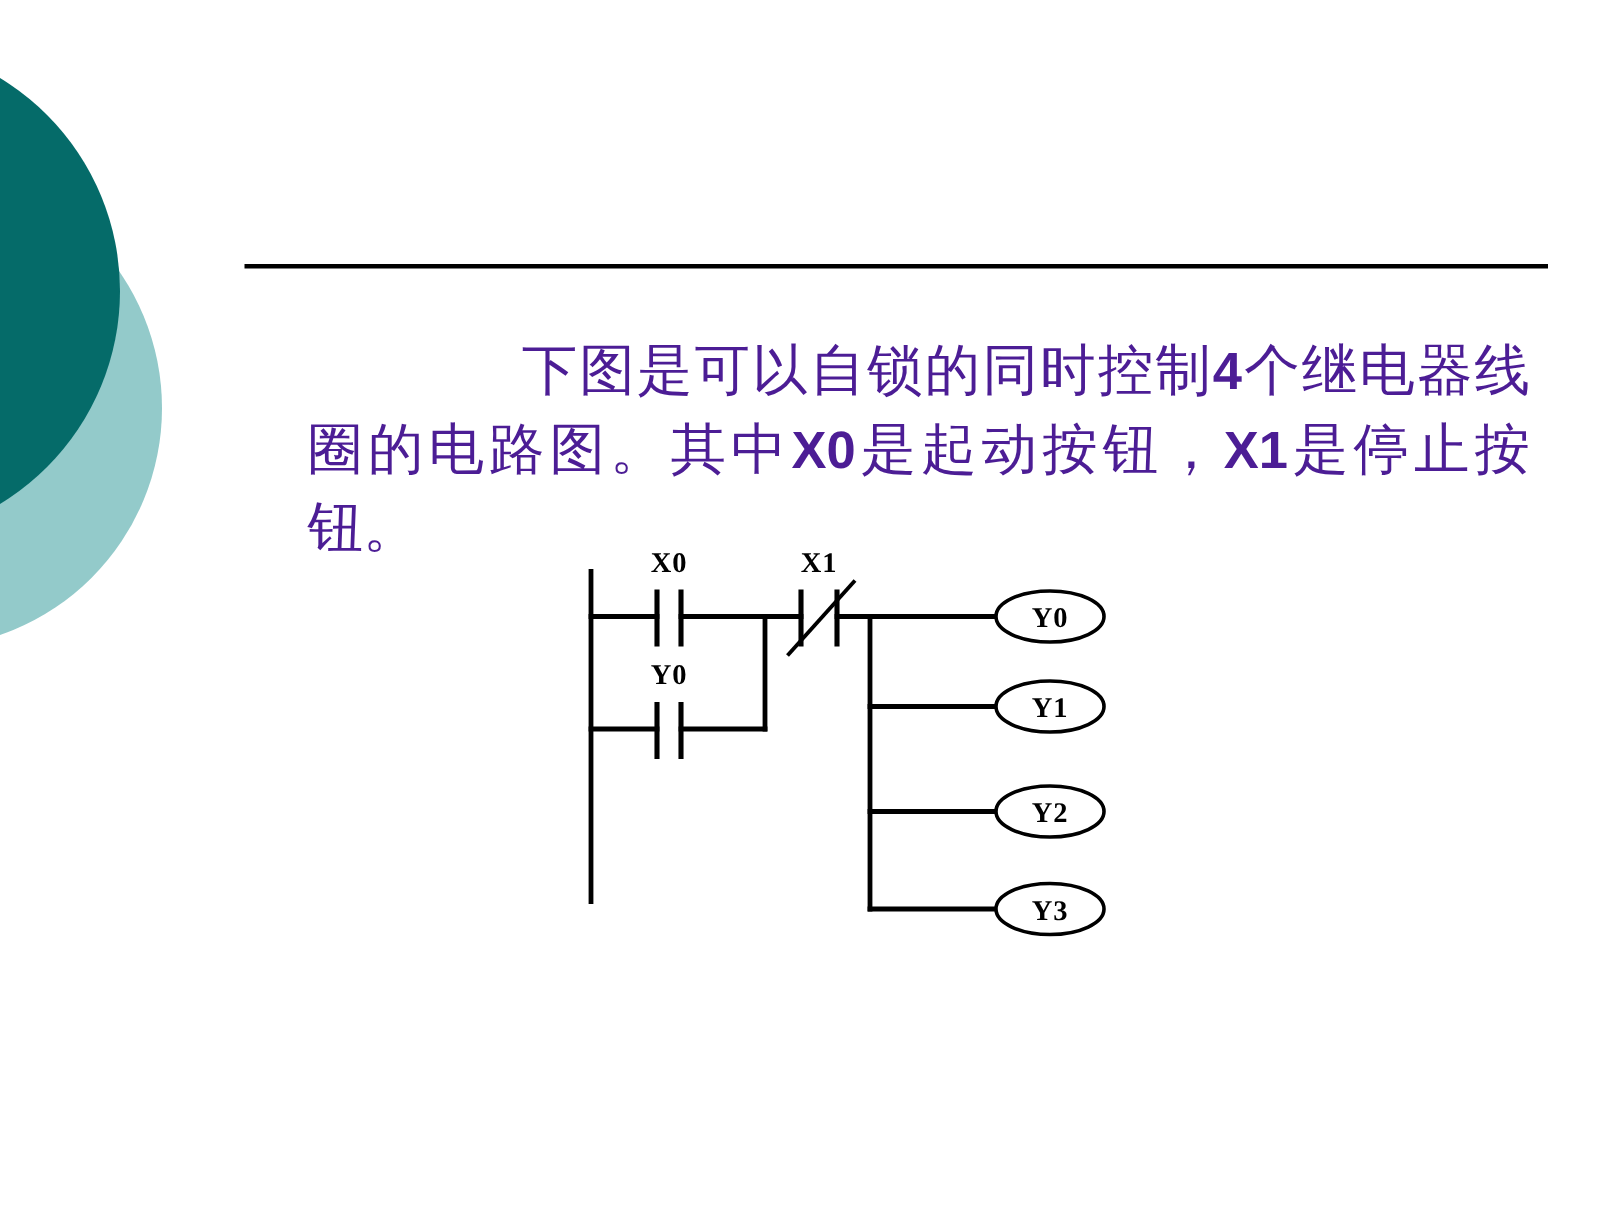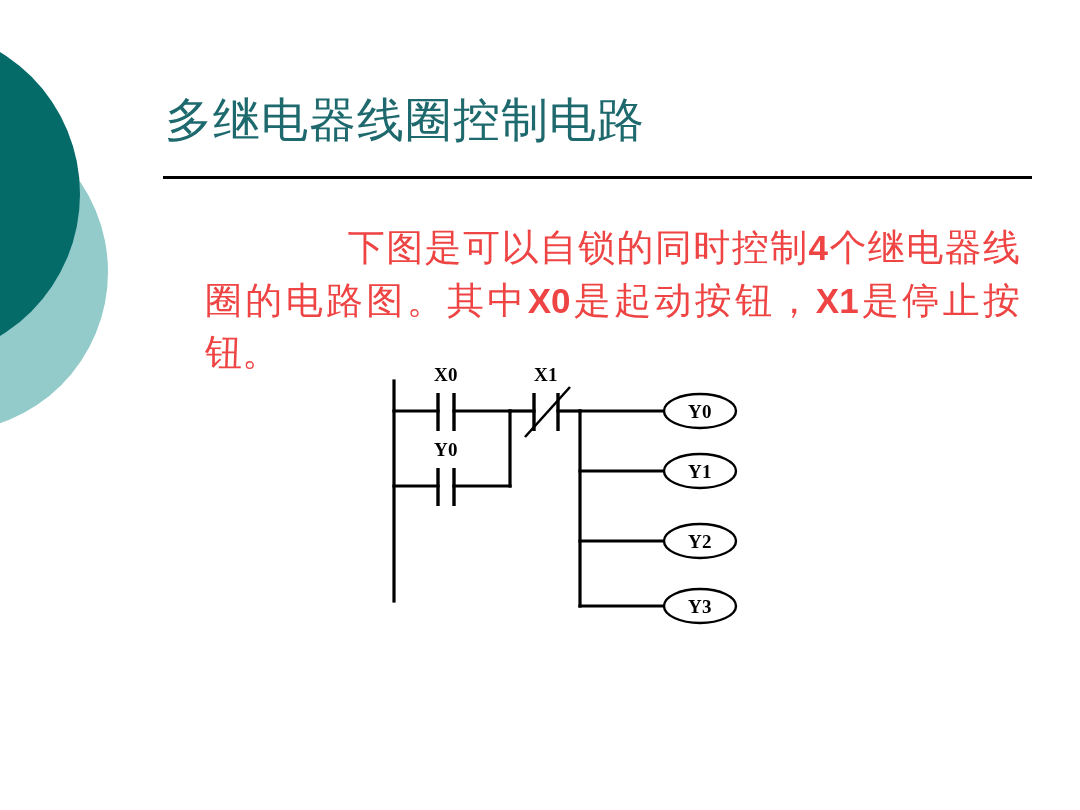--- a/index.html
+++ b/index.html
@@ -61,21 +61,21 @@
 
   
   #body-text {
     position: absolute;
     left: 205px;
     top: 222px;
     width: 815px;
     font-family: "Liberation Serif", "DejaVu Serif", serif;
     font-size: 37px;
     line-height: 1.42;
-    color: #ef4444;
+    color: #4c1d95;
     text-indent: 66px;
     text-align: justify;
     text-justify: inter-character;
   }
   #body-text .lat {
     font-family: "Liberation Sans", "DejaVu Sans", sans-serif;
     font-weight: bold;
     font-size: 35px;
   }
 
@@ -130,21 +130,20 @@
   }
 </style>
 </head>
 <body>
 
 <div id="slide">
 
   <div class="deco" id="deco-light"></div>
   <div class="deco" id="deco-dark"></div>
 
-  <div id="title">多继电器线圈控制电路</div>
   <div id="title-rule"></div>
 
   <div id="body-text">
     <span>　　下图是可以自锁的同时控制</span><span class="lat">4</span><span>个继电器线圈的电路图。其中</span><span class="lat">X0</span><span>是起动按钮，</span><span class="lat">X1</span><span>是停止按钮。</span>
   </div>
 
   <div id="ladder-wrap">
     <svg id="ladder-svg" width="400" height="280" viewBox="0 0 400 280">
 
       <line class="ld-line" x1="24" y1="26" x2="24" y2="246"></line>

